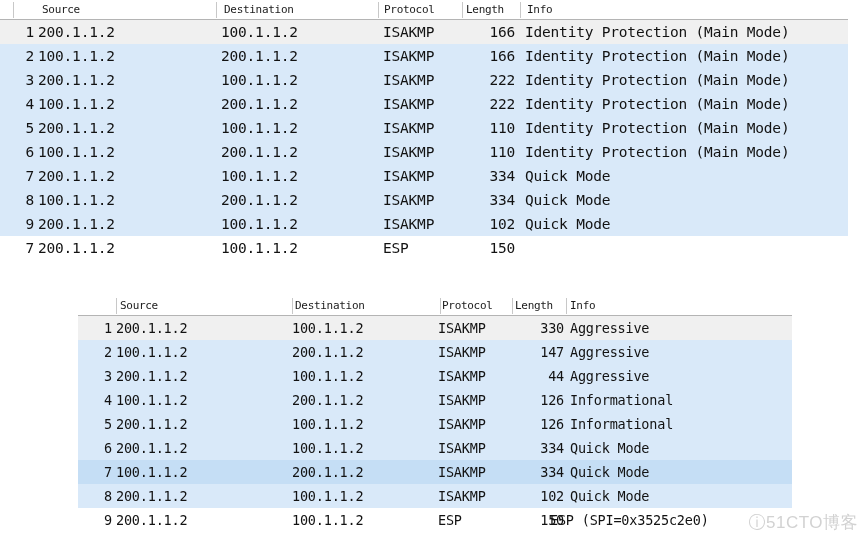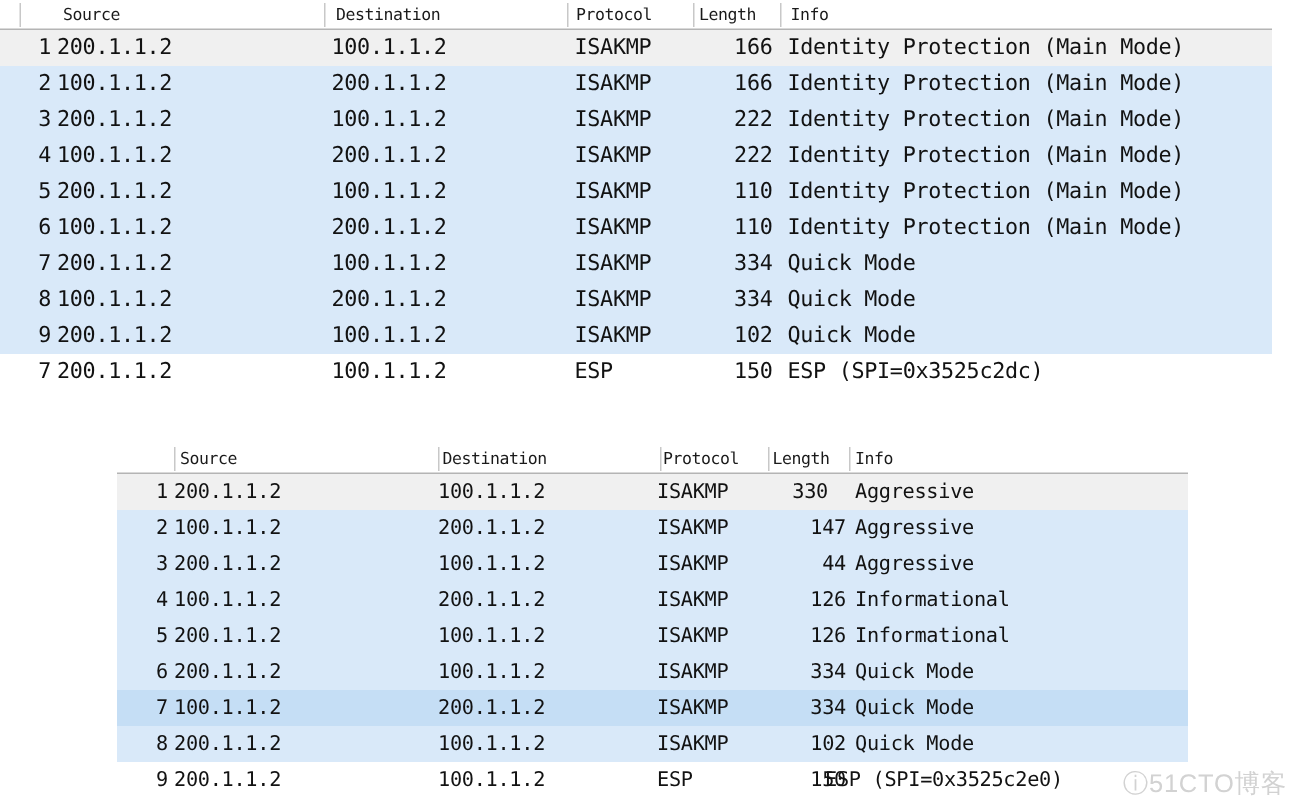--- a/index.html
+++ b/index.html
@@ -190,21 +190,20 @@
         <div class="cell " style="left: 383px; width: 74px; text-align: left;">ISAKMP</div>
         <div class="cell len" style="left: 459px; width: 56px; text-align: right;">102</div>
         <div class="cell " style="left: 525px; width: 320px; text-align: left;">Quick Mode</div>
       </div>
       <div class="pt-row bg-white">
         <div class="cell num" style="left: 0px; width: 34px; text-align: right;">7</div>
         <div class="cell " style="left: 38px; width: 170px; text-align: left;">200.1.1.2</div>
         <div class="cell " style="left: 221px; width: 150px; text-align: left;">100.1.1.2</div>
         <div class="cell " style="left: 383px; width: 74px; text-align: left;">ESP</div>
         <div class="cell len" style="left: 459px; width: 56px; text-align: right;">150</div>
-        <div class="cell " style="left: 525px; width: 320px; text-align: left;">ESP (SPI=0x3525c2dc)</div>
       </div>
     </div>
 </div>
 
 <div class="packet-table" id="table-two">
   <div class="pt-header">
       <div class="hsep" style="left: 38px;"></div>
       <div class="hsep" style="left: 214px;"></div>
       <div class="hsep" style="left: 362px;"></div>
       <div class="hsep" style="left: 434px;"></div>
@@ -214,21 +213,21 @@
       <div class="hcell" style="left: 364px; width: 70px;">Protocol</div>
       <div class="hcell" style="left: 437px; width: 54px;">Length</div>
       <div class="hcell" style="left: 492px; width: 220px;">Info</div>
     </div>
   <div class="pt-body">
       <div class="pt-row bg-first">
         <div class="cell num" style="left: 0px; width: 34px; text-align: right;">1</div>
         <div class="cell " style="left: 38px; width: 150px; text-align: left;">200.1.1.2</div>
         <div class="cell " style="left: 214px; width: 140px; text-align: left;">100.1.1.2</div>
         <div class="cell " style="left: 360px; width: 70px; text-align: left;">ISAKMP</div>
-        <div class="cell len" style="left: 420px; width: 54px; text-align: right;">330</div>
+        <div class="cell len" style="left: 432px; width: 54px; text-align: right;">330</div>
         <div class="cell " style="left: 492px; width: 220px; text-align: left;">Aggressive</div>
       </div>
       <div class="pt-row bg-blue">
         <div class="cell num" style="left: 0px; width: 34px; text-align: right;">2</div>
         <div class="cell " style="left: 38px; width: 150px; text-align: left;">100.1.1.2</div>
         <div class="cell " style="left: 214px; width: 140px; text-align: left;">200.1.1.2</div>
         <div class="cell " style="left: 360px; width: 70px; text-align: left;">ISAKMP</div>
         <div class="cell len" style="left: 432px; width: 54px; text-align: right;">147</div>
         <div class="cell " style="left: 492px; width: 220px; text-align: left;">Aggressive</div>
       </div>

